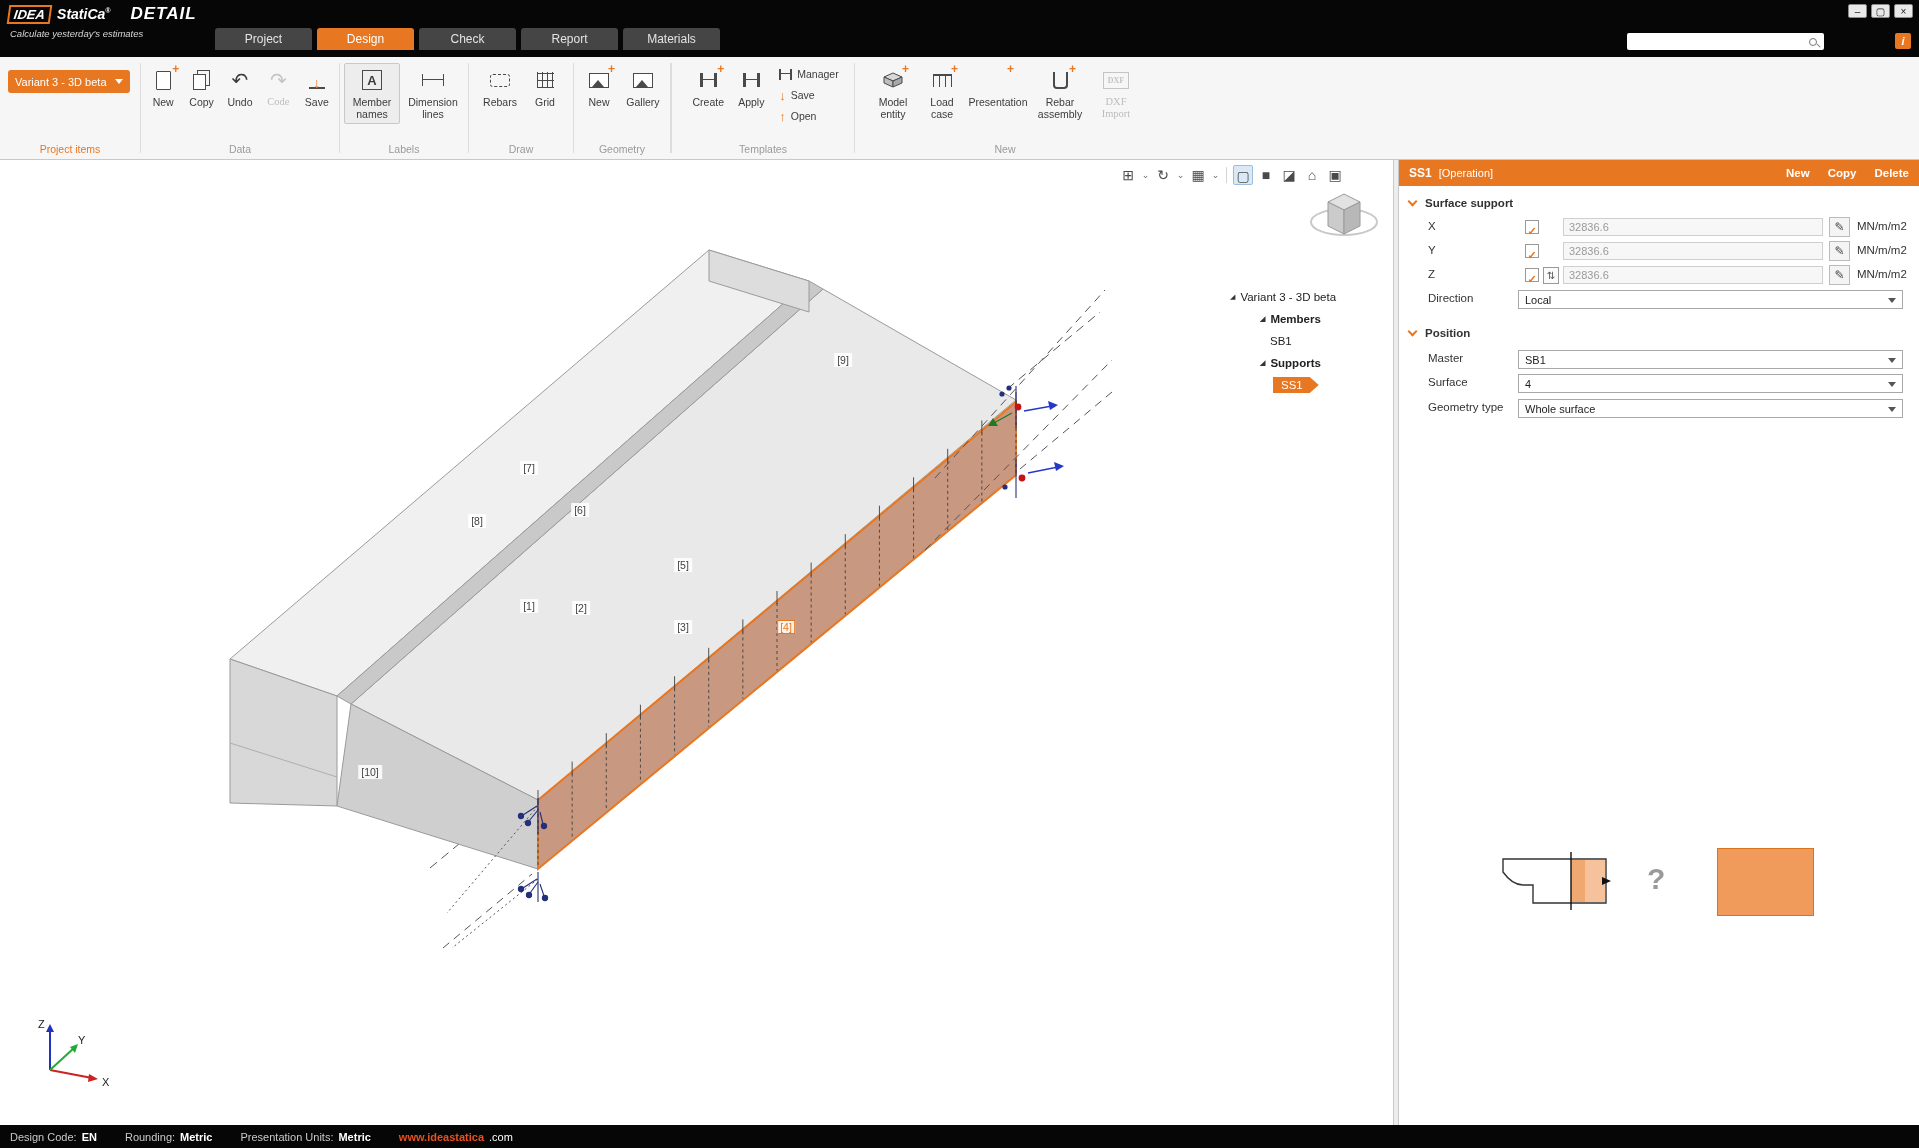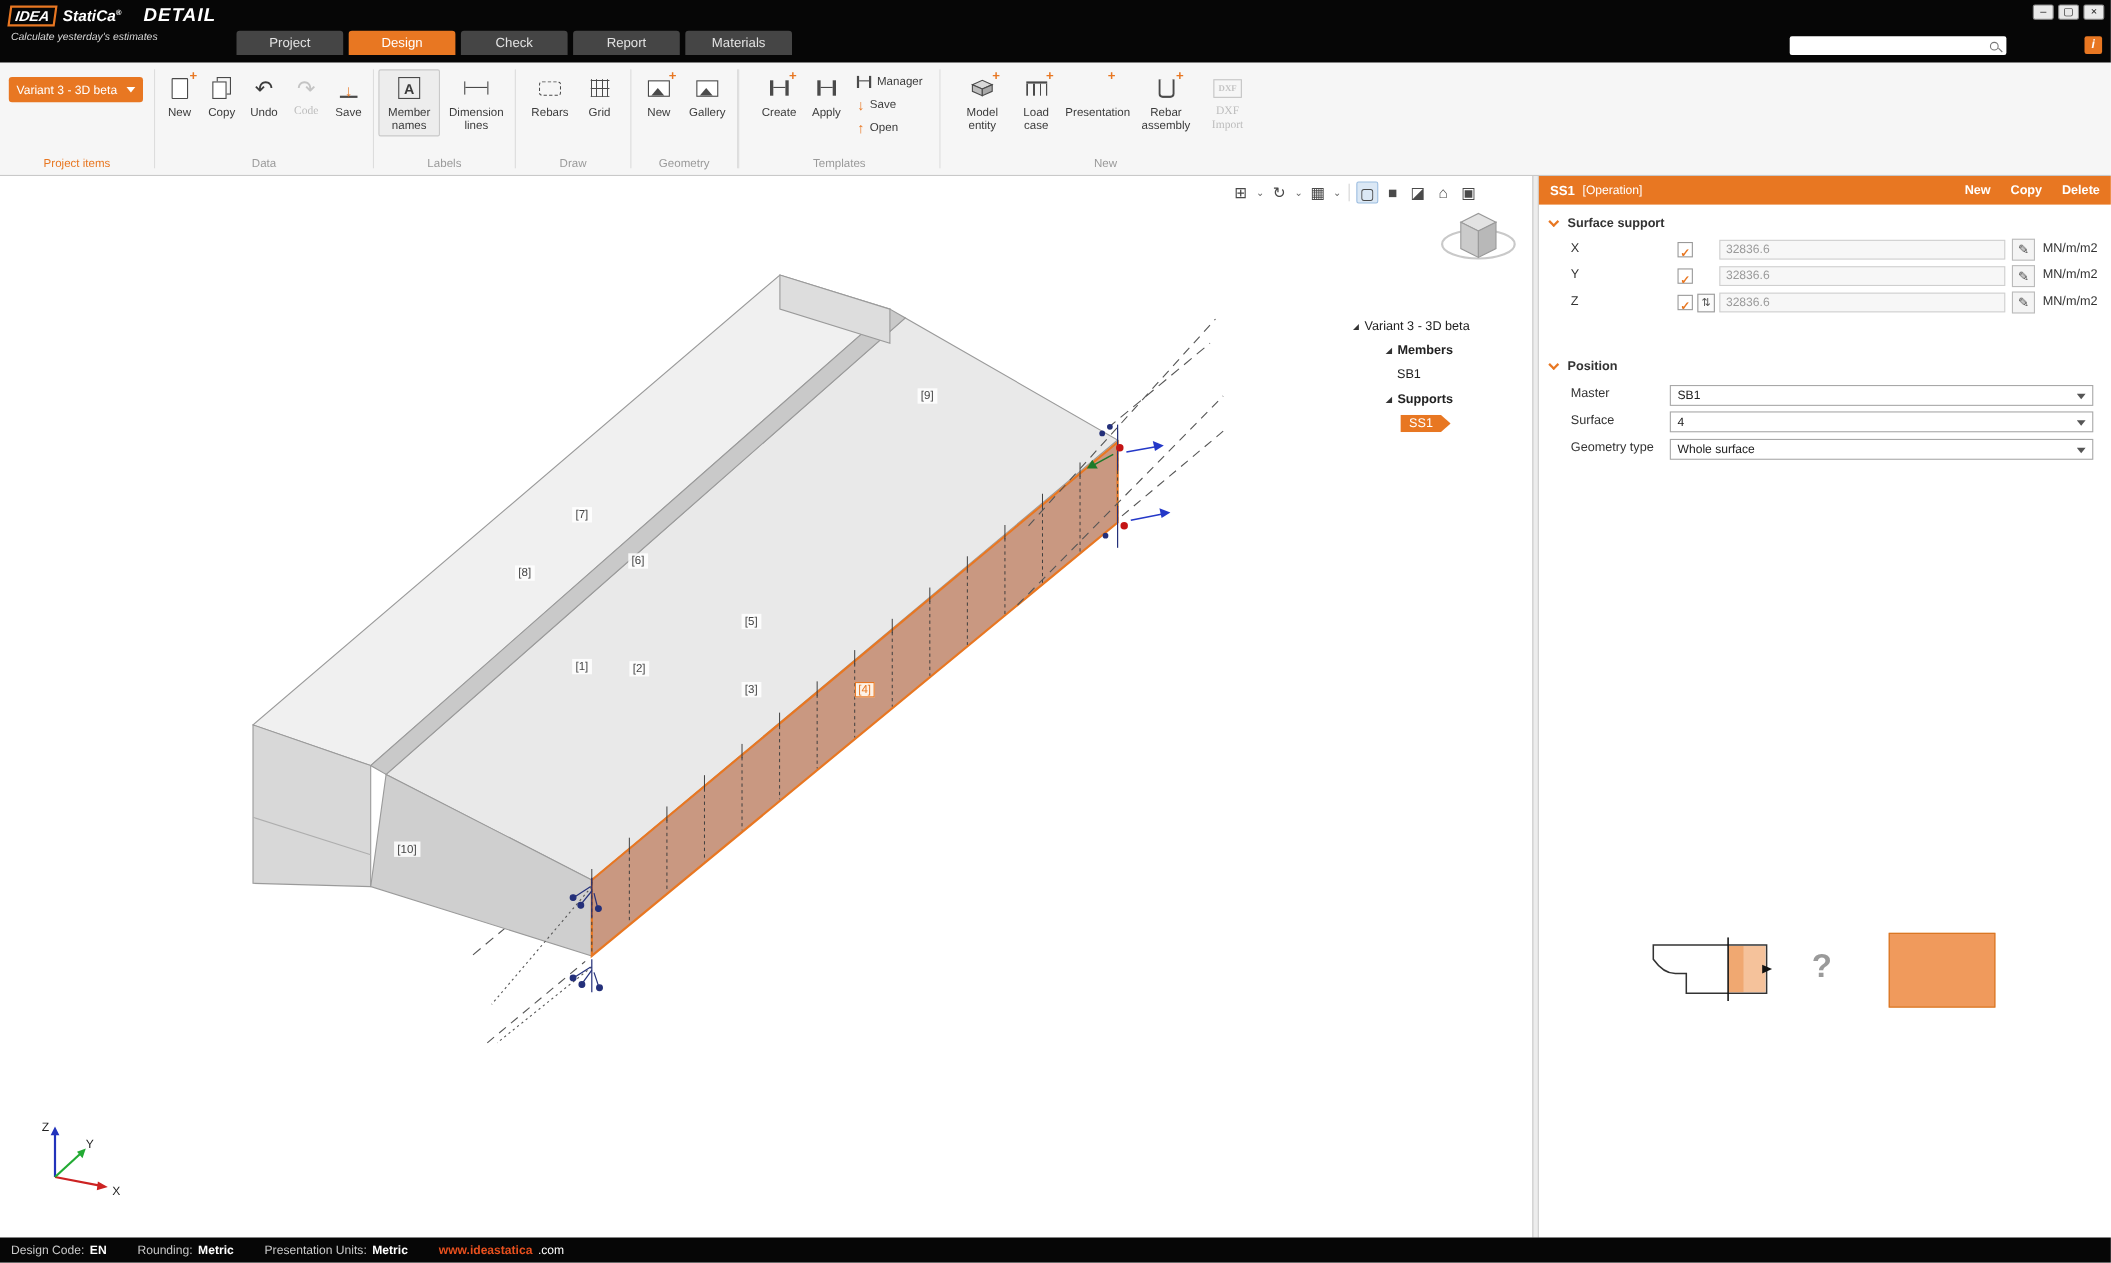--- a/index.html
+++ b/index.html
@@ -543,20 +543,24 @@
     <span class="punit">MN/m/m2</span>
   </div>
   <div class="prow" style="top:104px">
     <span class="plabel">Z</span>
     <span class="pcheck"></span>
     <span class="pspin"></span>
     <input class="pinput" value="32836.6" style="">
     <button class="ppencil"></button>
     <span class="punit">MN/m/m2</span>
   </div>
+  <div class="prow" style="top:128px">
+    <span class="plabel">Direction</span>
+    <span class="pselect">Local</span>
+  </div>
 
   <div class="psection" style="top:164px">
     <span class="schev"></span>
     <span>Position</span>
   </div>
   <div class="prow" style="top:188px">
     <span class="plabel">Master</span>
     <span class="pselect">SB1</span>
   </div>
   <div class="prow" style="top:212px">

